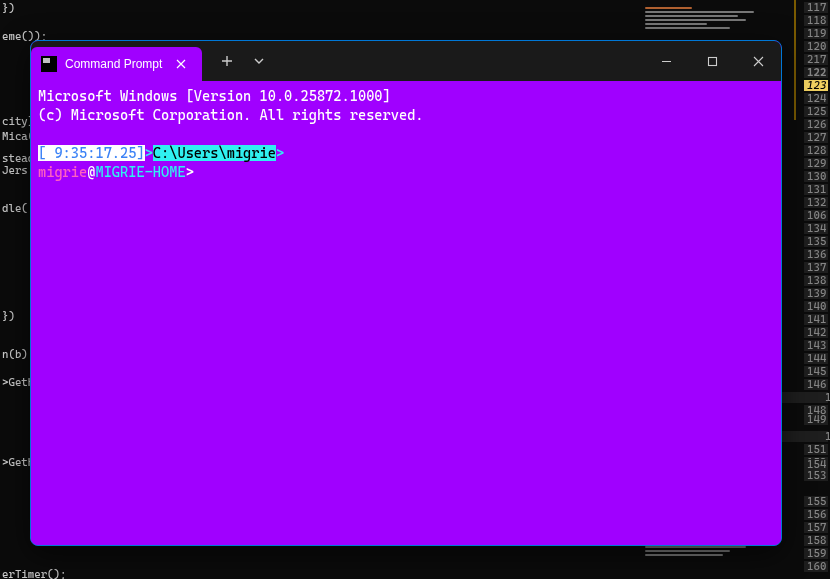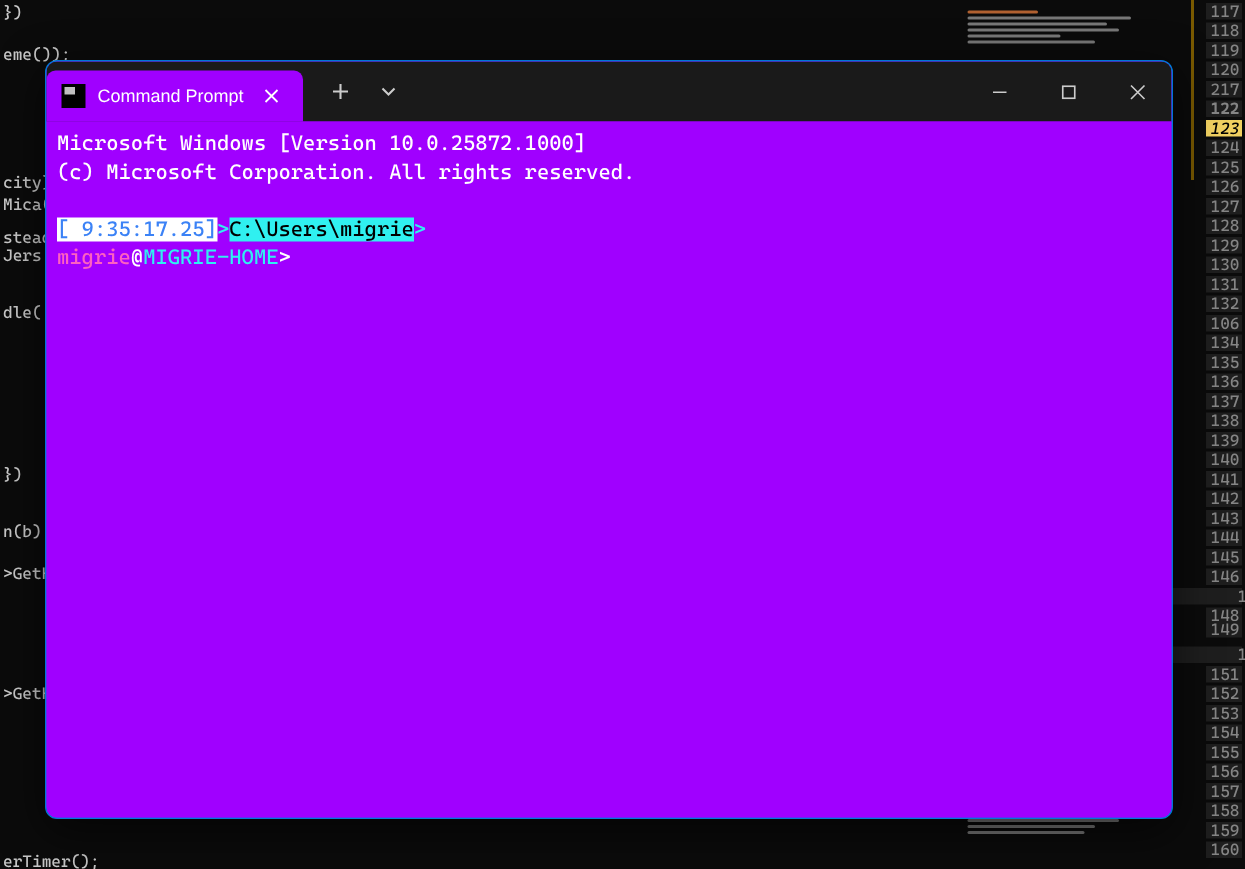--- a/index.html
+++ b/index.html
@@ -95,21 +95,21 @@
       <div class="line-num" style="top: 353px;">144</div>
       <div class="line-num" style="top: 366px;">145</div>
       <div class="line-num" style="top: 379px;">146</div>
       <div class="line-num" style="top: 392px; padding-left: 43px;">147</div>
       <div class="line-num" style="top: 405px;">148</div>
       <div class="line-num" style="top: 414px; margin-left: 20px;">149</div>
       <div class="line-num" style="top: 431px; padding-left: 48px;">150</div>
       <div class="line-num" style="top: 444px;">151</div>
       <div class="line-num" style="top: 457px;">152</div>
       <div class="line-num" style="top: 470px;">153</div>
-      <div class="line-num" style="top: 483px;">154</div>
+      <div class="line-num" style="top: 459px;">154</div>
       <div class="line-num" style="top: 496px;">155</div>
       <div class="line-num" style="top: 509px;">156</div>
       <div class="line-num" style="top: 522px;">157</div>
       <div class="line-num" style="top: 535px;">158</div>
       <div class="line-num" style="top: 548px;">159</div>
       <div class="line-num" style="top: 561px;">160</div>
     </div>
   <div class="minimap">
     <div class="mm-line" style="width:30%;background:#b06030"></div>
     <div class="mm-line" style="width:70%"></div>

